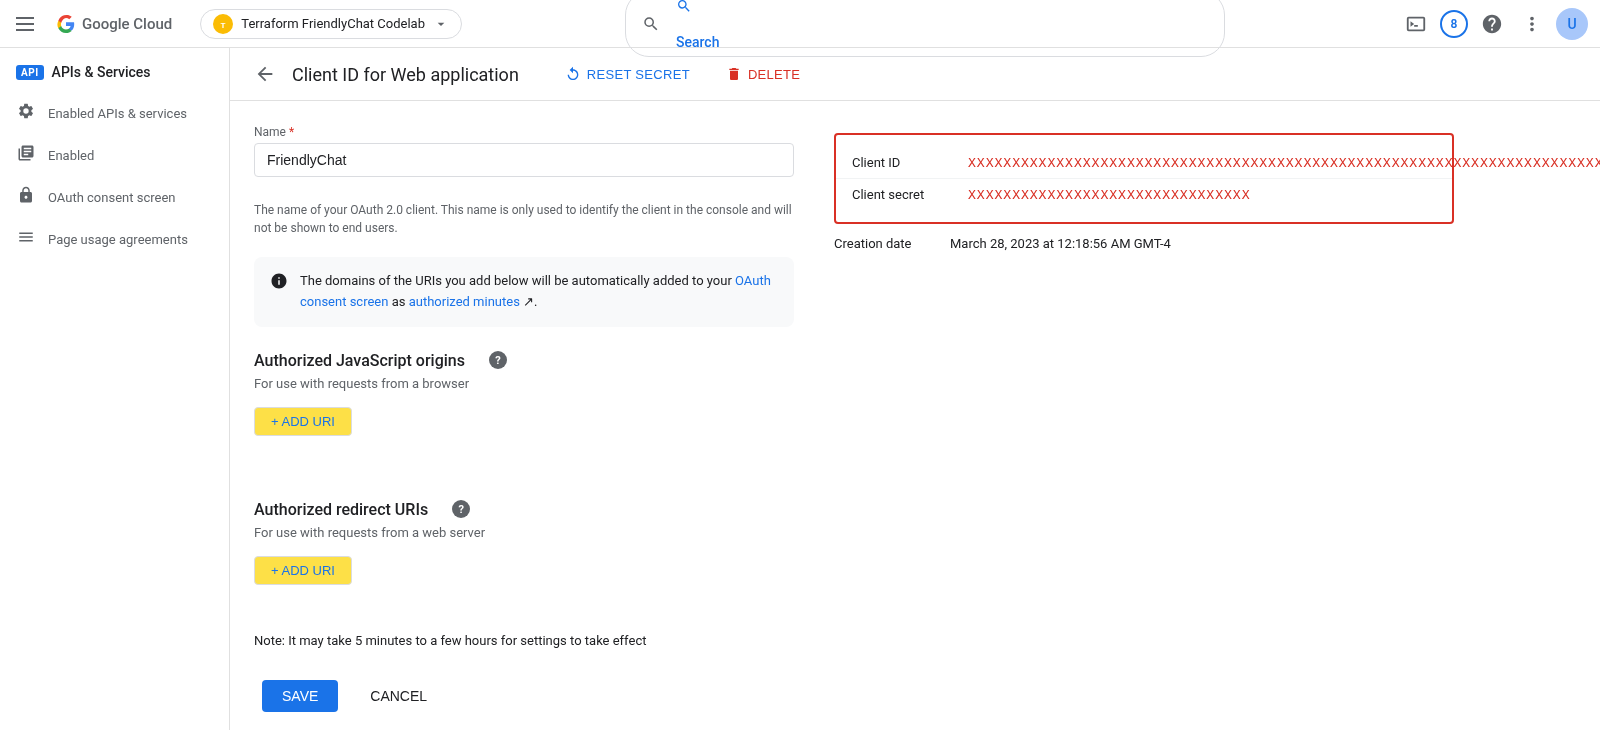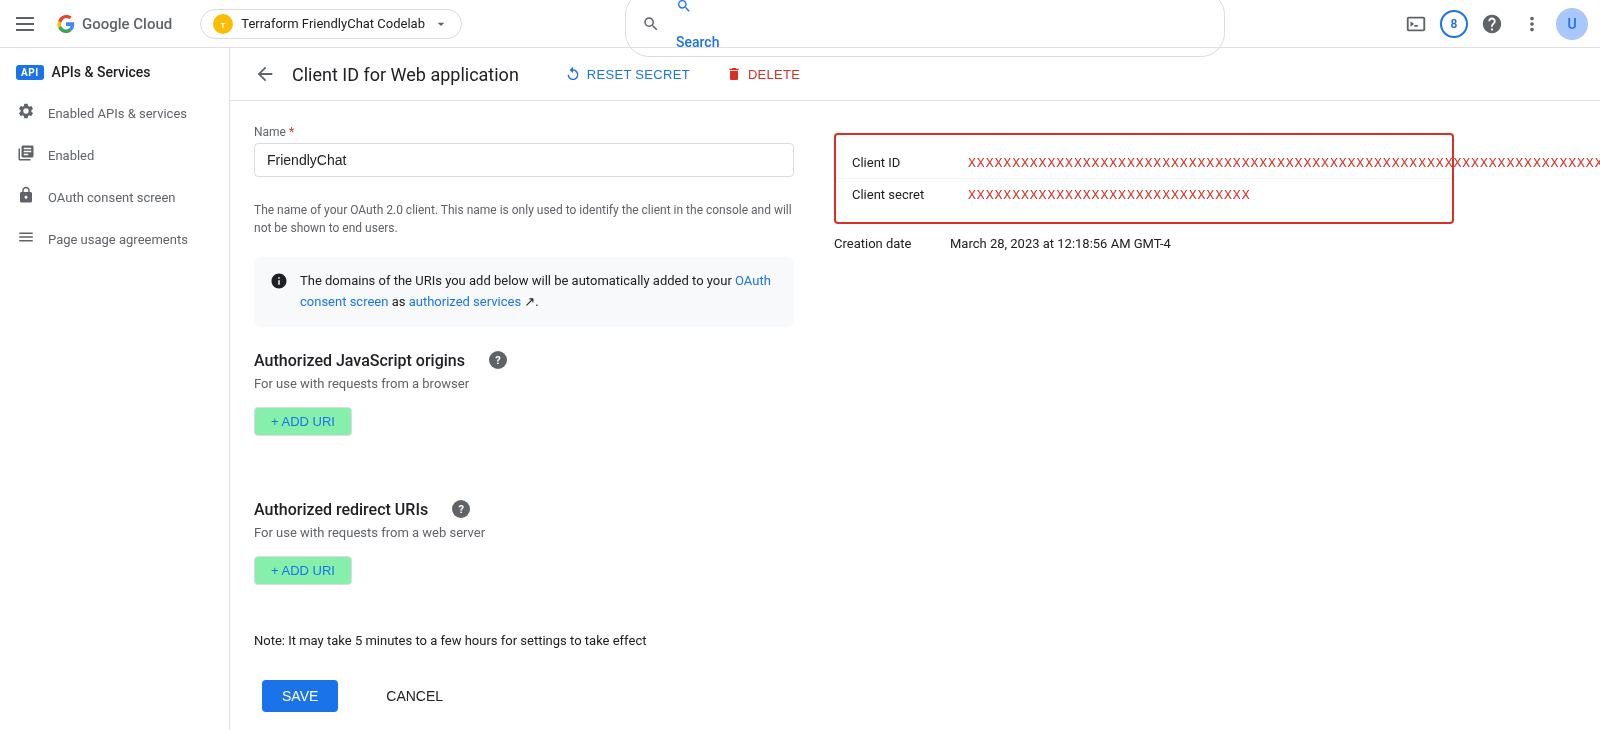--- a/index.html
+++ b/index.html
@@ -91,29 +91,29 @@
     .info-text a { color: #1a73e8; text-decoration: none; }
 
     
     .section-heading { font-size: 16px; font-weight: 500; color: #202124; margin-bottom: 6px; display: flex; align-items: center; gap: 24px; }
     .section-subtitle { font-size: 13px; color: #5f6368; margin-bottom: 16px; }
     .help-icon { width: 18px; height: 18px; border-radius: 50%; background: #5f6368; color: #fff; font-size: 11px; font-weight: bold; display: flex; align-items: center; justify-content: center; cursor: pointer; }
 
     
     .add-uri-btn {
       display: flex; align-items: flex-end; gap: 6px; padding: 6px 16px;
-      border: 1px solid #dadce0; border-radius: 4px; cursor: pointer; background: #86efac;
+      border: 1px solid #dadce0; border-radius: 4px; cursor: pointer; background: #fde047;
       color: #1a73e8; font-size: 13px; font-weight: 500; width: fit-content;
     }
 
     
     .section-divider { height: 32px; }
 
     
-    .footer-actions { display: flex; align-items: center; gap: 32px; padding: 16px 8px 8px; }
+    .footer-actions { display: flex; align-items: center; gap: 16px; padding: 16px 8px 8px; }
     .note-text { font-size: 13px; color: #202124; margin-bottom: 16px; }
     .save-btn {
       padding: 8px 20px; background: #1a73e8; color: #fff; border: none;
       border-radius: 4px; font-size: 14px; font-weight: 500; cursor: pointer;
     }
     .cancel-btn {
       padding: 8px 16px; background: transparent; color: #202124; border: none;
       font-size: 14px; font-weight: 500; cursor: pointer; border-radius: 4px;
     }
 
@@ -274,21 +274,21 @@
           <div class="field-hint">The name of your OAuth 2.0 client. This name is only used to identify the client in the console and will not be shown to end users.</div>
         </div>
 
         <div class="info-box">
           <span class="info-icon">
             <svg width="18" height="18" viewBox="0 0 24 24">
                 <path fill="#202124" d="M12 2C6.48 2 2 6.48 2 12s4.48 10 10 10 10-4.48 10-10S17.52 2 12 2zm1 15h-2v-6h2v6zm0-8h-2V7h2v2z"></path>
               </svg>
           </span>
           <div class="info-text">
-            <span>The domains of the URIs you add below will be automatically added to your </span><a href="#">OAuth consent screen</a><span> as </span><a href="#">authorized services</a><span> ↗</span><span>.</span>
+            <span>The domains of the URIs you add below will be automatically added to your </span><a href="#">OAuth consent screen</a><span> as </span><a href="#">authorized minutes</a><span> ↗</span><span>.</span>
           </div>
         </div>
 
         <div class="section-heading">
           <span>Authorized JavaScript origins</span>
           <div class="help-icon">?</div>
         </div>
         <div class="section-subtitle">For use with requests from a browser</div>
         <button class="add-uri-btn">
           <span>+ ADD URI</span>

